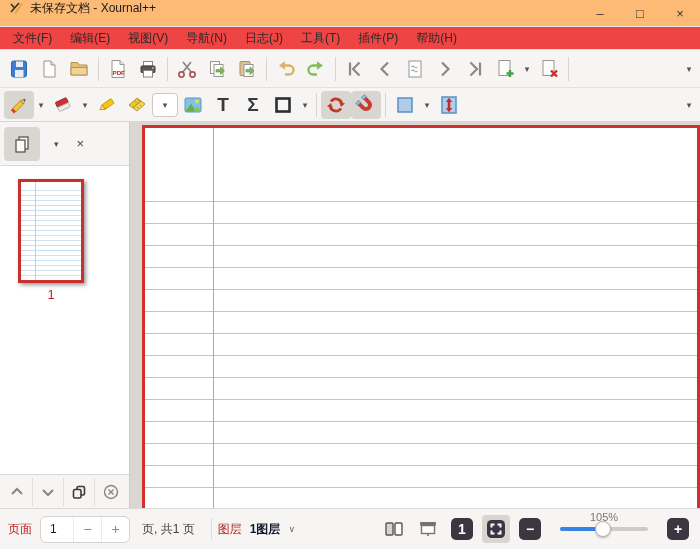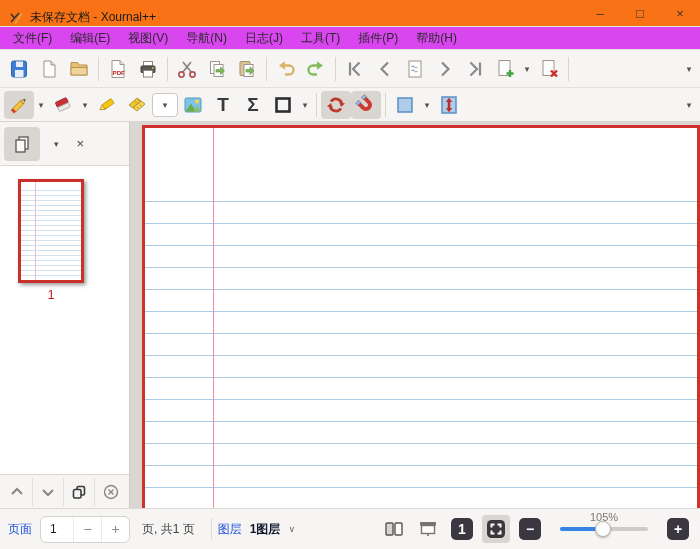--- a/index.html
+++ b/index.html
@@ -1,27 +1,27 @@
 <!DOCTYPE html>
 <html><head>
 <meta charset="utf-8">
 <style>
   * { margin:0; padding:0; box-sizing:border-box; }
   html,body { width:700px; height:549px; overflow:hidden; }
   body { font-family:"Liberation Sans","DejaVu Sans",sans-serif; font-size:12px; color:#2e2e2e; background:#f6f5f4; }
 
   
-  .titlebar { height:27px; background:#f97316; display:flex; align-items:flex-end; border-bottom:1px solid #e8e6e3; }
+  .titlebar { height:27px; background:#fdba74; display:flex; align-items:flex-start; border-bottom:1px solid #e8e6e3; }
   .titlebar .appicon { width:16px; height:16px; margin:0 6px 0 8px; }
   .titlebar .title { font-size:12px; color:#1a1a1a; }
   .wincontrols { margin-left:auto; display:flex; height:100%; }
   .winbtn { width:40px; height:100%; display:flex; align-items:center; justify-content:center; font-size:13px; color:#333; }
 
   
-  .menubar { height:23px; background:#d946ef; display:flex; align-items:center; padding-left:4px; border-bottom:1px solid #e2dfdc; }
+  .menubar { height:23px; background:#ef4444; display:flex; align-items:center; padding-left:4px; border-bottom:1px solid #e2dfdc; }
   .menuitem { padding:2px 9px; color:#2a2a2a; }
 
   
   .toolbar { display:flex; align-items:center; background:#f6f5f4; padding:0 4px; }
   .toolbar1 { height:38px; border-bottom:1px solid #e4e1dd; }
   .toolbar2 { height:34px; border-bottom:1px solid #d9d5d0; }
   .tbtn { width:30px; height:28px; display:flex; align-items:center; justify-content:center; border-radius:4px; flex:0 0 auto; }
   .tbtn.pressed { background:#d9d5d1; }
   .tbtn.boxed { background:#ffffff; border:1px solid #cbc7c2; width:26px; height:24px; }
   .dd { width:14px; height:28px; display:flex; align-items:center; justify-content:center; font-size:9px; color:#55504b; flex:0 0 auto; }
@@ -46,21 +46,21 @@
 
   .canvas { flex:1; position:relative; background:#dad6d1; overflow:hidden; }
   .page { position:absolute; left:12px; top:3px; right:0; bottom:-4px; background:#ffffff;
           border:3px solid #d0312d; }
   .page .rlines { position:absolute; left:0; right:0; top:73px; bottom:0;
       background:repeating-linear-gradient(to bottom,#aac9e2 0 1px,transparent 1px 22px); }
   .page .mline { position:absolute; top:0; bottom:0; left:68px; width:1px; background:#ef8aa4; }
 
   
   .statusbar { height:41px; background:#f6f5f4; border-top:1px solid #dcd8d4; display:flex; align-items:center; padding:0 8px; }
-  .sb-label { color:#1d4ed8; margin-right:8px; }
+  .sb-label { color:#b91c1c; margin-right:8px; }
   .spin { display:flex; align-items:center; height:27px; background:#ffffff; border:1px solid #d5d1cc; border-radius:6px; overflow:hidden; }
   .spin .val { width:32px; padding-left:9px; color:#1a1a1a; }
   .spin .sbtn { width:28px; height:100%; display:flex; align-items:center; justify-content:center; color:#8a8683; font-size:14px; border-left:1px solid #eceae7; }
   .total { margin:0 10px 0 12px; color:#404040; }
   .vline { width:1px; height:22px; background:#dfdcd7; margin:0 6px; }
   .layerval { font-weight:bold; color:#0f172a; margin-right:8px; }
   .layer-ch { font-size:9px; color:#6b6762; margin-right:8px; }
   .viewbtn { width:28px; height:28px; display:flex; align-items:center; justify-content:center; border-radius:4px; flex:0 0 auto; }
   .viewbtn.pressed { background:#d9d5d1; }
   .dark-btn { width:22px; height:22px; background:#3a3740; border-radius:5px; color:#ffffff; display:flex; align-items:center; justify-content:center; font-size:14px; font-weight:bold; line-height:1; }

